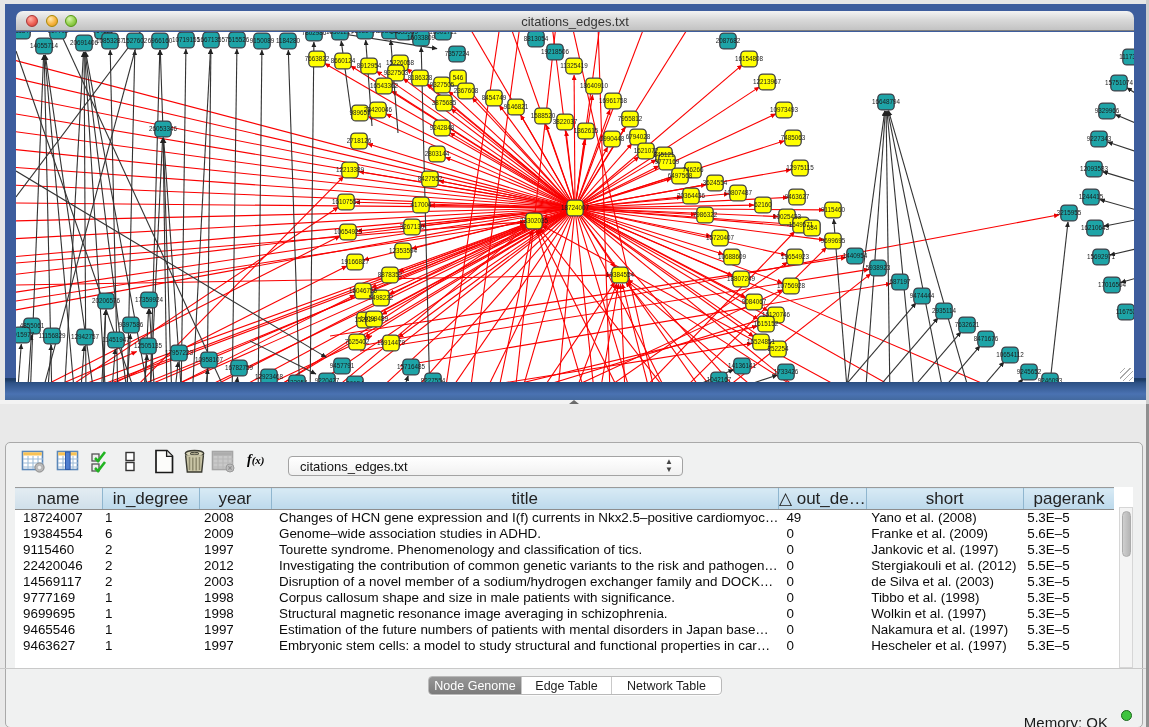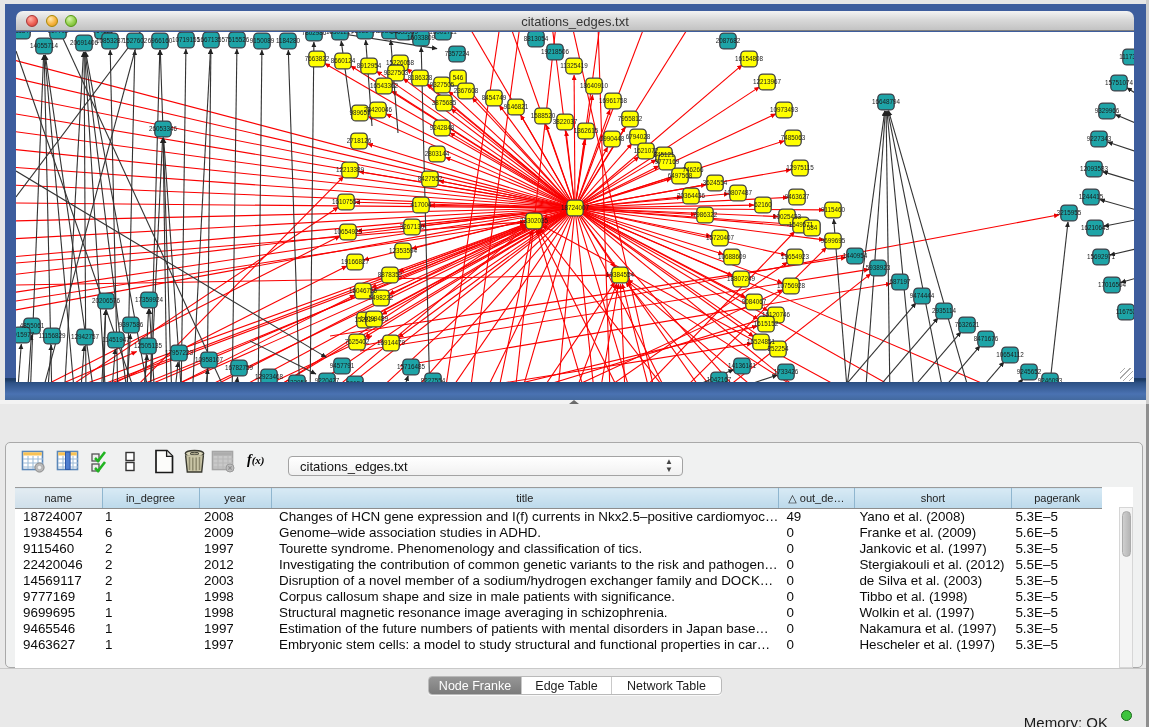--- a/index.html
+++ b/index.html
@@ -19,31 +19,31 @@
 #cv{position:absolute;left:0;top:21px;width:1118px;height:350px;background:#fff;overflow:hidden}
 #grip{position:absolute;right:1px;bottom:1px;width:13px;height:13px;
  background:repeating-linear-gradient(135deg,transparent 0 3px,#aaa 3px 4px)}
 #rstrip-top{position:absolute;left:1146px;top:0;width:3px;height:404px;background:#cdcdcd}
 
 #panel{position:absolute;left:0;top:404px;width:1146px;height:323px;background:#e9e9e9}
 #phead{position:absolute;left:0;top:0;width:100%;height:29px;background:#ededed}
 #phead .t{position:absolute;left:19px;top:8px;font-size:13px;color:#2d2d2d}
 #dockic{position:absolute;left:1103px;top:7px}
 #closeic{position:absolute;left:1124px;top:7px}
-#pbox{position:absolute;left:5px;top:38px;width:1138px;height:226px;background:#f0f1f1;
+#pbox{position:absolute;left:5px;top:38px;width:1138px;height:286px;background:#f0f1f1;
  border:1px solid #a9a9a9;border-radius:5px}
 #tbar{position:absolute;left:10px;top:6px;height:28px;width:1100px}
 .ic{position:absolute;top:0}
 #dd{position:absolute;left:272px;top:7px;width:395px;height:20px;background:linear-gradient(#fff,#f1f1f1);
  border:1px solid #a3a3a3;border-radius:4px;font-size:13px;color:#111;padding:2px 0 0 11px}
 #dd .sp{position:absolute;right:9px;top:1px;font-size:8px;color:#444;line-height:8px}
 #tblwrap{position:absolute;left:9px;top:44px;width:1118px;height:182px;background:#fff;overflow:hidden}
 table{border-collapse:collapse;table-layout:fixed;font-size:13.4px;color:#0a0a0a}
 th{height:21px;background:linear-gradient(#d8eaf5,#bcd9eb);border-left:1px solid #8fb6cf;
- border-top:1px solid #9a9a9a;border-bottom:1px solid #8d8d8d;font-weight:normal;font-size:11px;color:#222;overflow:hidden;white-space:nowrap}
+ border-top:1px solid #9a9a9a;border-bottom:1px solid #8d8d8d;font-weight:normal;font-size:17px;color:#222;overflow:hidden;white-space:nowrap}
 th:first-child{border-left:none;background:linear-gradient(#e3ecf2,#cfdfea)}
 td{height:16px;padding:0 0 0 8px;overflow:hidden;white-space:nowrap}
 td.c0{padding-left:8px}td.c1{padding-left:3px}td.c2{padding-left:5px}td.c5{padding-left:5px}td.c6{padding-left:4px}
 tr td{border:none}
 #vsb{position:absolute;right:9px;top:64px;width:14px;height:161px;background:#f4f4f4;border:1px solid #d6d6d6}
 #vsb .th{position:absolute;left:1.5px;top:3px;width:9px;height:46px;background:linear-gradient(90deg,#cfcfcf,#b5b5b5);border-radius:5px;border:1px solid #ababab}
 
 #tabs{position:absolute;left:428px;top:272px;height:19px;display:flex;border:1px solid #b9b9b9;
  border-radius:4px;overflow:hidden;background:#fff;box-shadow:0 1px 0 rgba(255,255,255,.7)}
 .tab{font-size:12.5px;padding-top:2px;text-align:center;color:#1c1c1c;border-left:1px solid #c9c9c9}
@@ -774,20 +774,20 @@
               </tr>
             </tbody>
           </table>
         </div>
    <div id="vsb">
           <div class="th"></div>
         </div>
   </div>
   <div id="pline"></div>
   <div id="tabs">
-        <div class="tab sel" style="width:92px">Node Franke</div>
+        <div class="tab sel" style="width:92px">Node Genome</div>
         <div class="tab" style="width:90px">Edge Table</div>
         <div class="tab" style="width:110px">Network Table</div>
       </div>
   <div id="mem">Memory: OK</div>
       <div id="memdot"></div>
  </div>
  <div id="rstrip-bot"></div>
 </div>
 </body></html>

